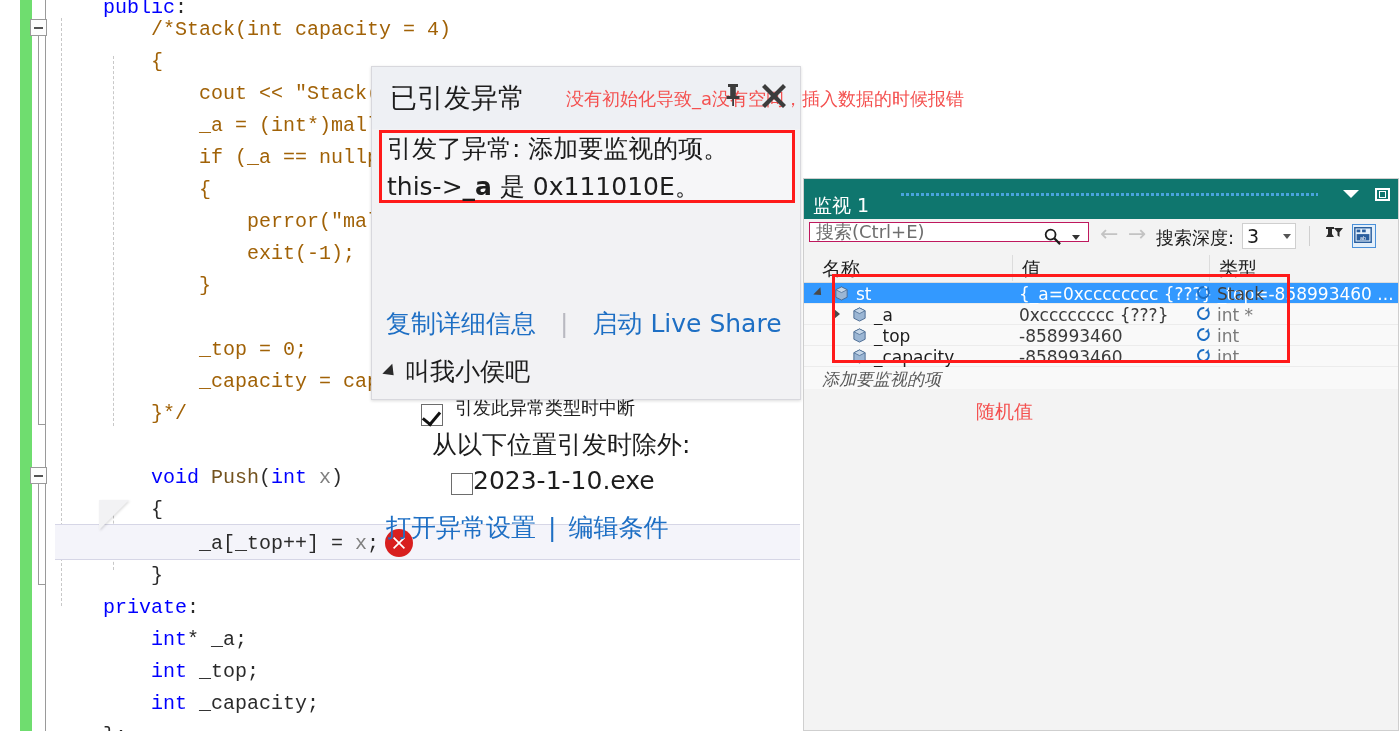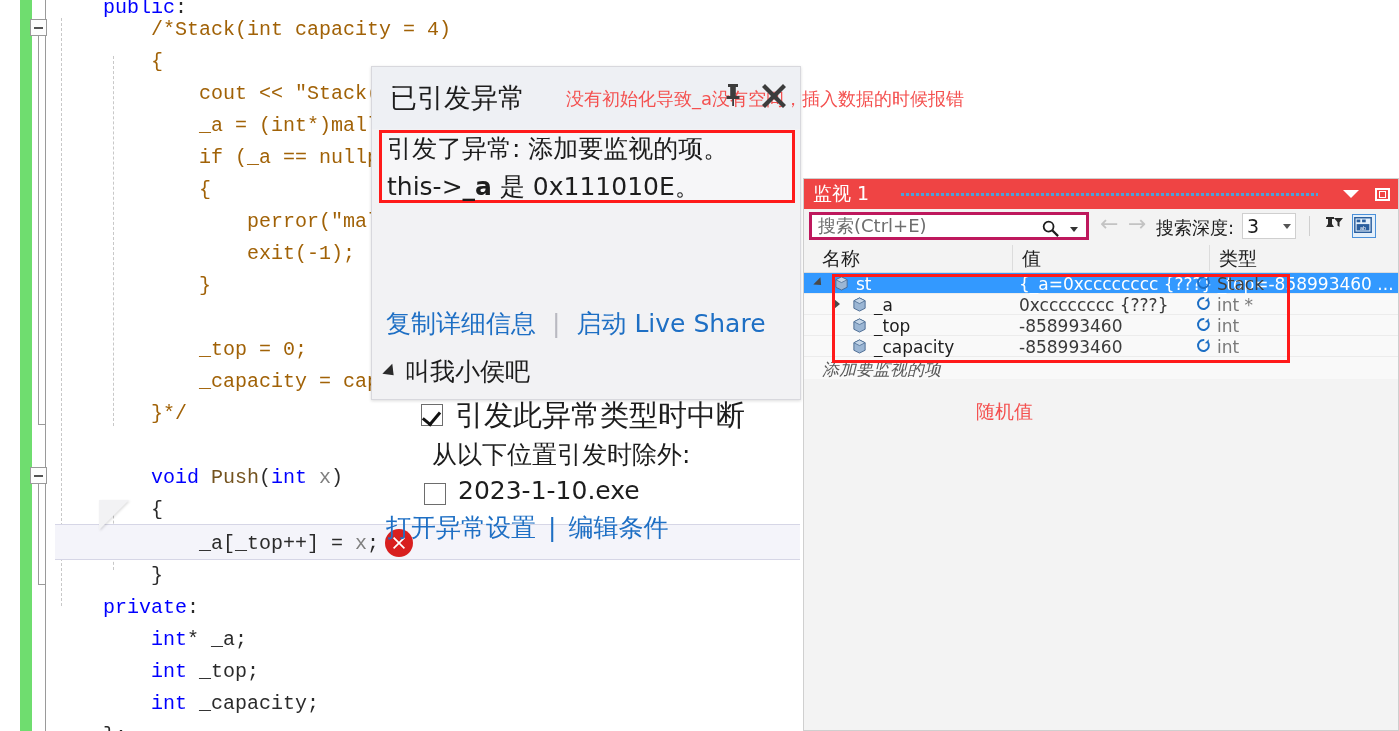--- a/index.html
+++ b/index.html
@@ -107,48 +107,48 @@
     font-family:"DejaVu Sans", sans-serif;
     z-index:25;
     white-space:nowrap;
   }
   .exc-msg b { font-weight:bold; }
 
   .exc-links{
     position:absolute; left:14px; top:240px;
     font-size:25px; color:#1e6fc4;
     font-family:"DejaVu Sans", sans-serif;
-    display:flex; align-items:center; gap:16px;
+    display:flex; align-items:center; gap:24px;
     white-space:nowrap;
   }
   .exc-links .sep{ color:#b9b9c0; font-size:25px; }
   .exc-links span[data-name$="-link"]{ cursor:pointer; }
 
   .exc-settings{
     position:absolute; left:14px; top:288px;
     font-family:"DejaVu Sans", sans-serif;
     color:#1d1d1d;
   }
   .exc-sec-head{
     display:flex; align-items:center; gap:10px;
     font-size:25px;
   }
   .tri { width:0;height:0;border-left:9px solid #2b2b2b;border-top:7px solid transparent;border-bottom:7px solid transparent; transform:rotate(45deg); }
-  .cb-row{ display:flex; align-items:flex-start; gap:12px; margin-top:8px; font-size:29px;padding-left:35px; }
+  .cb-row{ display:flex; align-items:flex-start; gap:12px; margin-top:8px; font-size:18px;padding-left:35px; }
   .cb {
     width:22px; height:22px; border:1px solid #6d6d6d; background:#fff;
     position:relative; flex:0 0 auto; margin-top:8px;
   }
   .cb.checked::after{
     content:""; position:absolute; left:4px; top:3px; width:8px;height:14px;
     border-right:3px solid #111; border-bottom:3px solid #111;
     transform:rotate(40deg);
   }
   .sub-line{ margin-left:46px; font-size:25px; margin-top:2px;}
-  .cb-row2{ display:flex; align-items:center; gap:12px; margin-left:38px; margin-top:4px; font-size:25px;}
+  .cb-row2{ display:flex; align-items:center; margin-left:65px; margin-top:4px; font-size:25px;}
   .exc-bottom-links{
     position:absolute; left:14px; top:444px;
     font-size:25px; color:#1e6fc4;
     font-family:"DejaVu Sans", sans-serif;
     display:flex; align-items:center; gap:12px; white-space:nowrap;
   }
   
   .tail{
     position:absolute; left:99px; top:500px; width:0;height:0;
     border-left:30px solid #f2f2f4;
@@ -156,41 +156,41 @@
     z-index:21;
     filter: drop-shadow(1px 1px 1px rgba(0,0,0,0.13));
   }
 
   
   #watch{
     position:absolute; left:803px; top:178px; width:596px; height:553px;
     background:#f3f3f3; border:1px solid #cfcfcf; z-index:15;
   }
   #watch-title{
-    position:relative; height:30px; background:#ef4444; color:#fff;
-    display:flex; align-items:center;
+    position:relative; height:40px; background:#0f766e; color:#fff;
+    display:flex; align-items:flex-end;
   }
   .w-title-text{ font-size:19px; margin-left:9px; font-family:"DejaVu Sans", sans-serif;}
   .w-dots{
     position:absolute; left:96px; top:13px; right:80px; height:5px;
     background-image: radial-gradient(#4aa3dd 40%, transparent 41%);
     background-size:5px 5px;
   }
   .w-title-btns{ position:absolute; right:8px; top:0; height:30px; display:flex; align-items:center; gap:16px;}
   .chev-dn{ width:0;height:0;border-left:8px solid transparent;border-right:8px solid transparent;border-top:8px solid #ffffff;}
   .sq-btn{ width:15px;height:13px;border:2px solid #fff; position:relative;}
   .sq-btn::after{content:"";position:absolute;left:2px;top:1px;right:2px;bottom:1px;border:1px solid #fff;}
 
   #watch-toolbar{
     position:relative; height:34px; background:#f3f3f3;
     display:flex; align-items:center;
   }
   .search-box{
-    position:absolute; left:5px; top:3px; width:280px; height:28px;
-    background:#fff; border:3px solid #be185d;
+    position:absolute; left:5px; top:3px; width:280px; height:20px;
+    background:#fff; border:1px solid #be185d;
     display:flex; align-items:center;
   }
   .search-ph{ font-size:18px; color:#6e6e6e; margin-left:6px; font-family:"DejaVu Sans", sans-serif;}
   .search-ico{ position:absolute; right:26px; top:4px; }
   .search-caret{ position:absolute; right:8px; top:12px; width:0;height:0;border-left:4px solid transparent;border-right:4px solid transparent;border-top:5px solid #333;}
   .nav-arrow{ font-size:22px; color:#c3c3c3; font-family:"DejaVu Sans", sans-serif; }
   .depth-label{ font-size:18px; color:#1d1d1d; font-family:"DejaVu Sans", sans-serif;}
   .depth-field{
     width:54px;height:26px;background:#fff;border:1px solid #cfcfcf;
     display:flex;align-items:center;justify-content:space-between;padding:0 4px;

